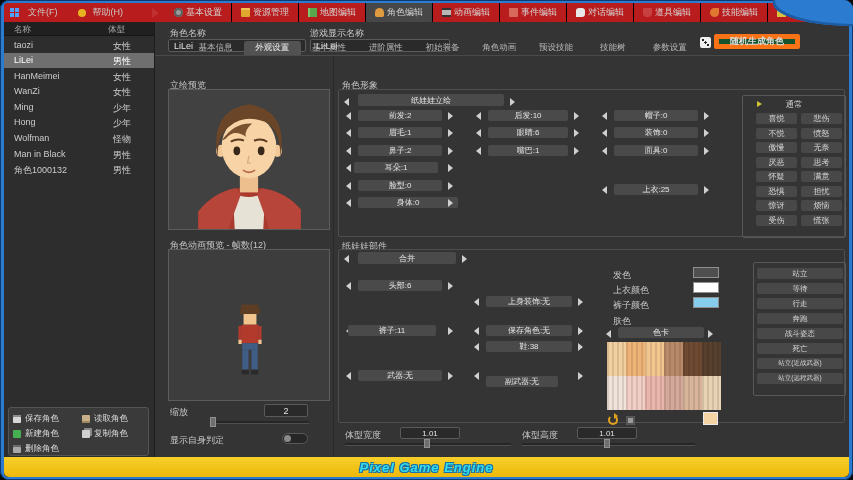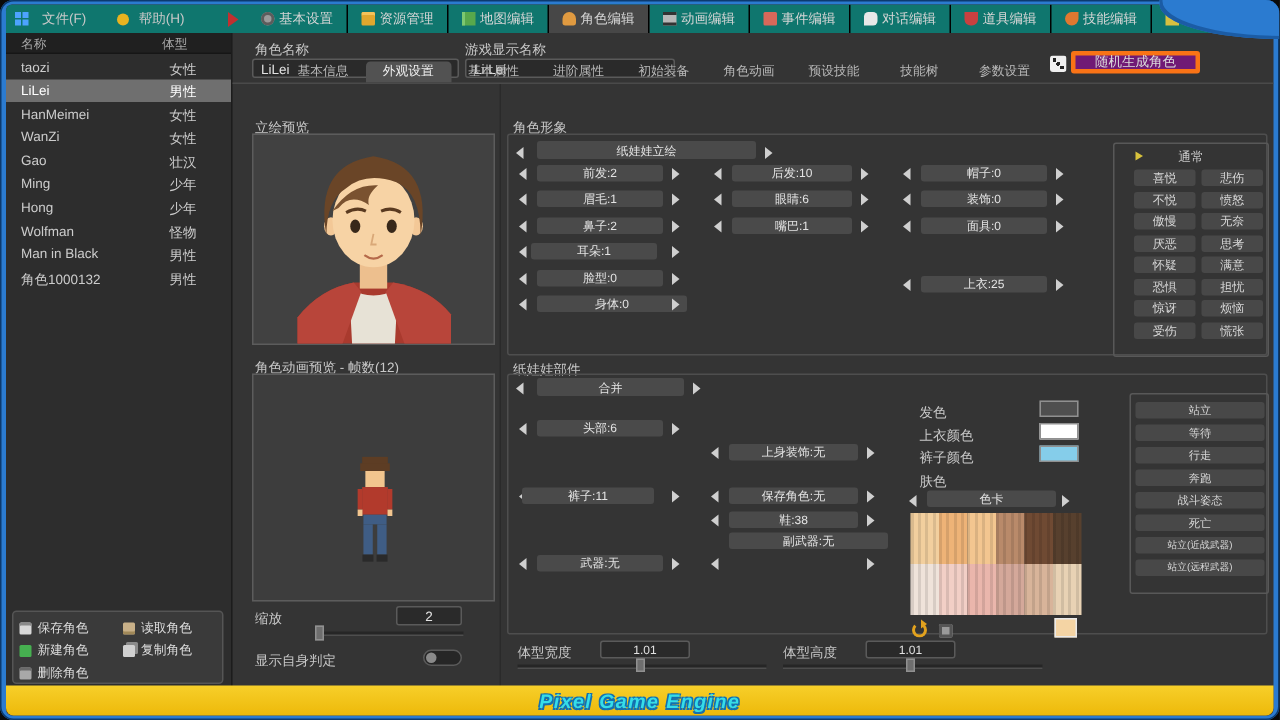--- a/index.html
+++ b/index.html
@@ -1,20 +1,20 @@
 <!DOCTYPE html>
 <html><head>
 <meta charset="utf-8">
 <style>
   html,body{margin:0;padding:0;background:#0a0a0a;}
   *{box-sizing:border-box;font-family:"Liberation Sans","DejaVu Sans",sans-serif;}
   #stage{position:relative;width:853px;height:480px;overflow:hidden;background:#2b7bd0;border-radius:9px;box-shadow:inset 0 0 0 1px #0c3a6e;}
   .inner{position:absolute;left:4px;top:3px;width:845px;height:474px;background:#343434;border-radius:4px;overflow:hidden;}
   
-  .titlebar{position:absolute;left:0;top:0;width:845px;height:19px;background:#0f766e;display:flex;align-items:center;overflow:hidden;}
+  .titlebar{position:absolute;left:0;top:0;width:845px;height:19px;background:#b91c1c;display:flex;align-items:center;overflow:hidden;}
   .mi{font-size:9px;color:#c8c8c8;white-space:nowrap;}
   .menu-grid{width:9px;height:9px;margin-left:6px;background:
     linear-gradient(#4da3ff,#4da3ff) 0 0/4px 4px no-repeat,
     linear-gradient(#4da3ff,#4da3ff) 5px 0/4px 4px no-repeat,
     linear-gradient(#4da3ff,#4da3ff) 0 5px/4px 4px no-repeat,
     linear-gradient(#4da3ff,#4da3ff) 5px 5px/4px 4px no-repeat;}
   .help-circle{width:8px;height:8px;border-radius:50%;background:#e8b320;margin-left:20px;}
   .play-red{width:0;height:0;border-style:solid;border-width:5px 0 5px 7px;border-color:transparent transparent transparent #c03030;margin-left:29px;}
   .ttab{height:19px;display:flex;align-items:center;padding:0 9px;border-right:1px solid #000;gap:3px;flex:0 0 auto;}
   .ttab.sel{background:#474747;}
@@ -44,21 +44,21 @@
   .sbi{width:8px;height:8px;flex:0 0 auto;border-radius:1px;}
   .sbi-save{background:#d8d8d8;box-shadow:inset 0 2px 0 #8a8a8a;}
   .sbi-load{background:#c8b088;box-shadow:inset 0 -2px 0 #a08858;}
   .sbi-new{background:#46b050;}
   .sbi-copy{background:#d0d0d0;box-shadow:2px -2px 0 #8a8a8a;}
   .sbi-delete{background:#a8a8a8;box-shadow:inset 0 2px 0 #6a6a6a;}
   
   .lbl{position:absolute;font-size:9px;color:#c8c8c8;white-space:nowrap;}
   .field{position:absolute;background:#2a2a2a;border:1px solid #5a5a5a;border-radius:2px;color:#e2e2e2;font-size:9px;display:flex;align-items:center;padding:0 5px;}
   .field.ctr{justify-content:center;padding:0;}
-  .btn{position:absolute;background:#701a75;border:3px solid #f97316;border-radius:2px;color:#dcdcdc;font-size:9px;display:flex;align-items:center;justify-content:center;}
+  .btn{position:absolute;background:#14532d;border:5px solid #f97316;border-radius:2px;color:#dcdcdc;font-size:9px;display:flex;align-items:center;justify-content:center;font-weight:bold;}
   .dice{position:absolute;width:11px;height:11px;background:#efefef;border-radius:2px;
     background-image:radial-gradient(circle 1.3px at 3px 3px,#222 99%,transparent),radial-gradient(circle 1.3px at 8px 8px,#222 99%,transparent),radial-gradient(circle 1.3px at 5.5px 5.5px,#222 99%,transparent);}
   .subtabs{position:absolute;left:183px;top:38px;width:511px;height:14px;display:flex;}
   .stab{flex:1;display:flex;align-items:center;justify-content:center;font-size:8.5px;color:#b8b8b8;}
   .stab.sel{background:#525252;border-radius:3px 3px 0 0;color:#efefef;}
   .hdiv{position:absolute;background:#4a4a4a;}
   .gbox{position:absolute;border:1px solid #4e4e4e;border-radius:2px;}
   .panel{position:absolute;background:#414141;border:1px solid #5c5c5c;}
   .spin-box{position:absolute;height:11px;background:#4a4a4a;border-radius:2px;font-size:8px;color:#e4e4e4;display:flex;align-items:center;justify-content:center;}
   .arr{position:absolute;width:0;height:0;border-style:solid;}
@@ -151,24 +151,20 @@
           </div>
         <div class="lrow">
             <span class="nm">HanMeimei</span>
             <span class="tp">女性</span>
           </div>
         <div class="lrow">
             <span class="nm">WanZi</span>
             <span class="tp">女性</span>
           </div>
         <div class="lrow">
-            <span class="nm">Gao</span>
-            <span class="tp">壮汉</span>
-          </div>
-        <div class="lrow">
             <span class="nm">Ming</span>
             <span class="tp">少年</span>
           </div>
         <div class="lrow">
             <span class="nm">Hong</span>
             <span class="tp">少年</span>
           </div>
         <div class="lrow">
             <span class="nm">Wolfman</span>
             <span class="tp">怪物</span>
@@ -362,21 +358,21 @@
     <div class="arr l" style="left:470px;top:324px"></div>
       <div class="spin-box" style="left:482px;top:322px;width:86px">保存角色:无</div>
       <div class="arr r" style="left:574px;top:324px"></div>
     <div class="arr l" style="left:470px;top:340px"></div>
       <div class="spin-box" style="left:482px;top:338px;width:86px">鞋:38</div>
       <div class="arr r" style="left:574px;top:340px"></div>
     <div class="arr l" style="left:342px;top:369px"></div>
       <div class="spin-box" style="left:354px;top:367px;width:84px">武器:无</div>
       <div class="arr r" style="left:444px;top:369px"></div>
     <div class="arr l" style="left:470px;top:369px"></div>
-      <div class="spin-box" style="left:482px;top:352px;width:106px">副武器:无</div>
+      <div class="spin-box" style="left:482px;top:373px;width:72px">副武器:无</div>
       <div class="arr r" style="left:574px;top:369px"></div>
 
     <span class="lbl" style="left:609px;top:266px">发色</span>
     <div class="swatch" style="left: 689px; top: 264px; width: 26px; height: 11px; background: rgb(79, 79, 79);"></div>
     <span class="lbl" style="left:609px;top:281px">上衣颜色</span>
     <div class="swatch" style="left: 689px; top: 279px; width: 26px; height: 11px; background: rgb(255, 255, 255);"></div>
     <span class="lbl" style="left:609px;top:296px">裤子颜色</span>
     <div class="swatch" style="left: 689px; top: 294px; width: 26px; height: 11px; background: rgb(133, 205, 234);"></div>
     <span class="lbl" style="left:609px;top:312px">肤色</span>
     <div class="arr l" style="left:602px;top:327px"></div>

